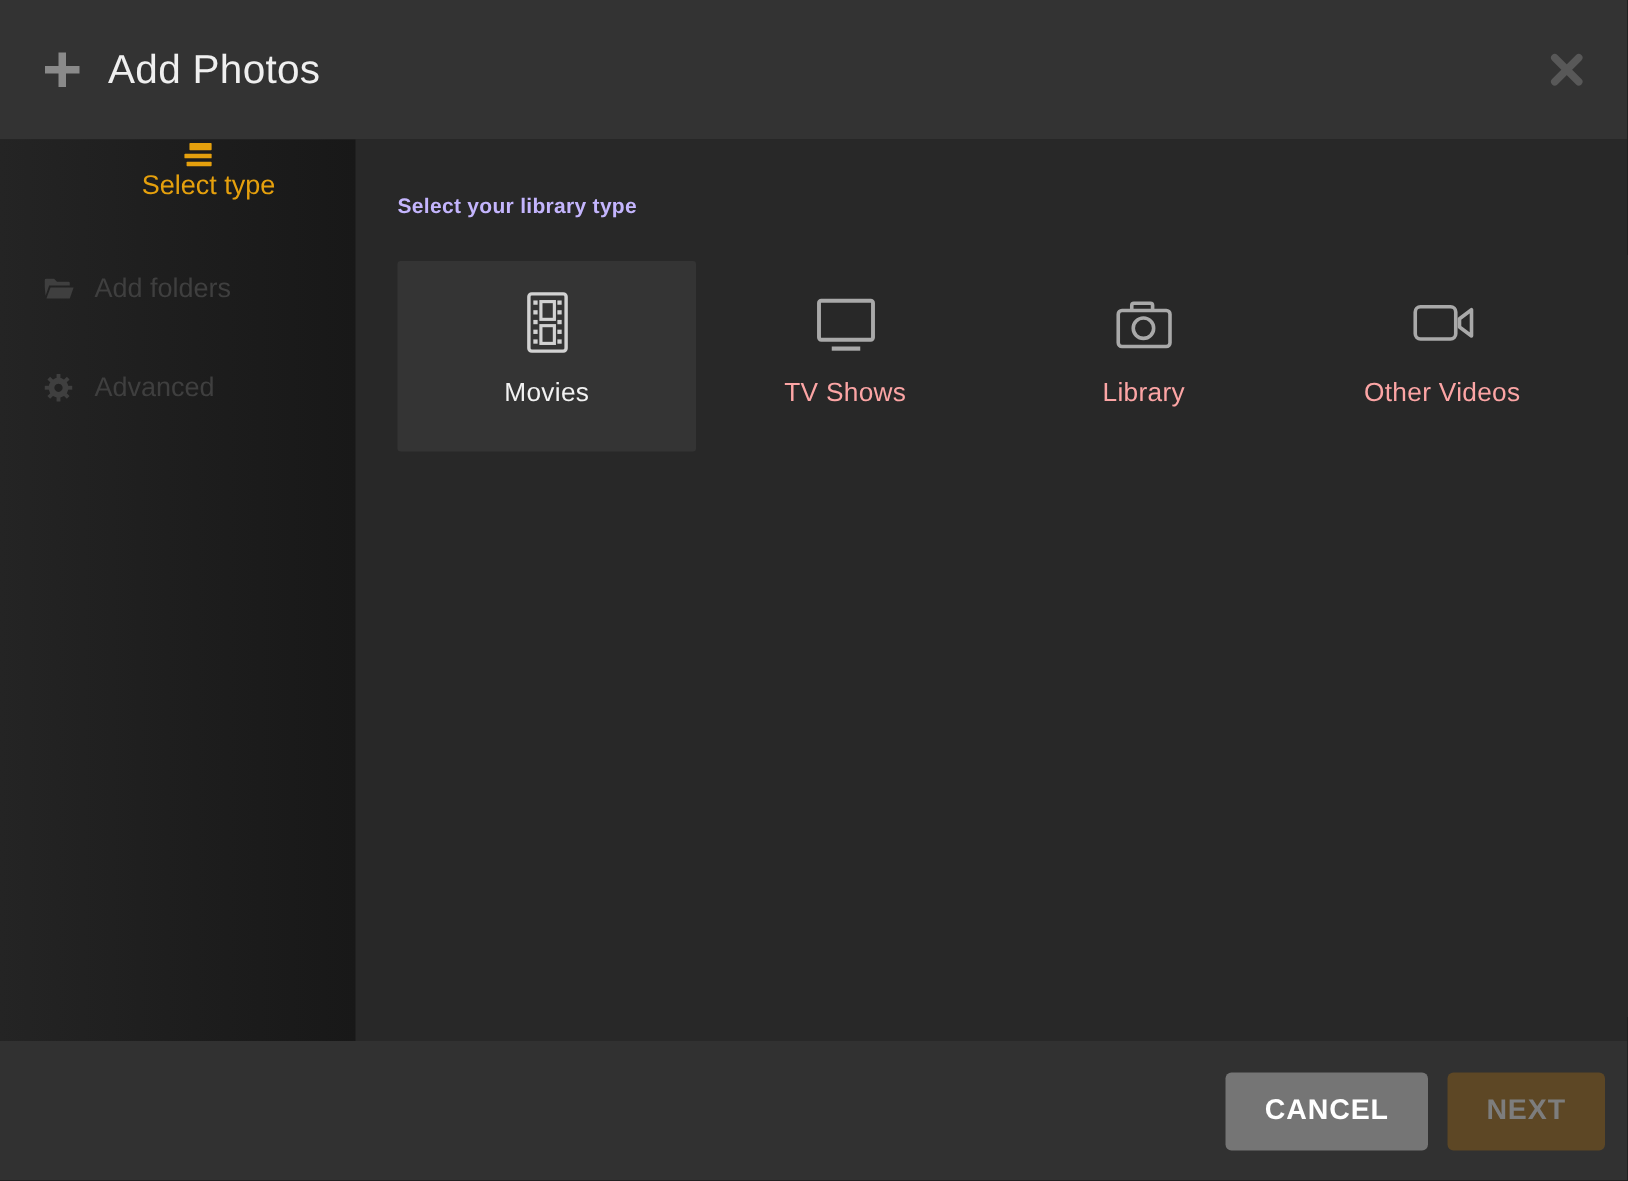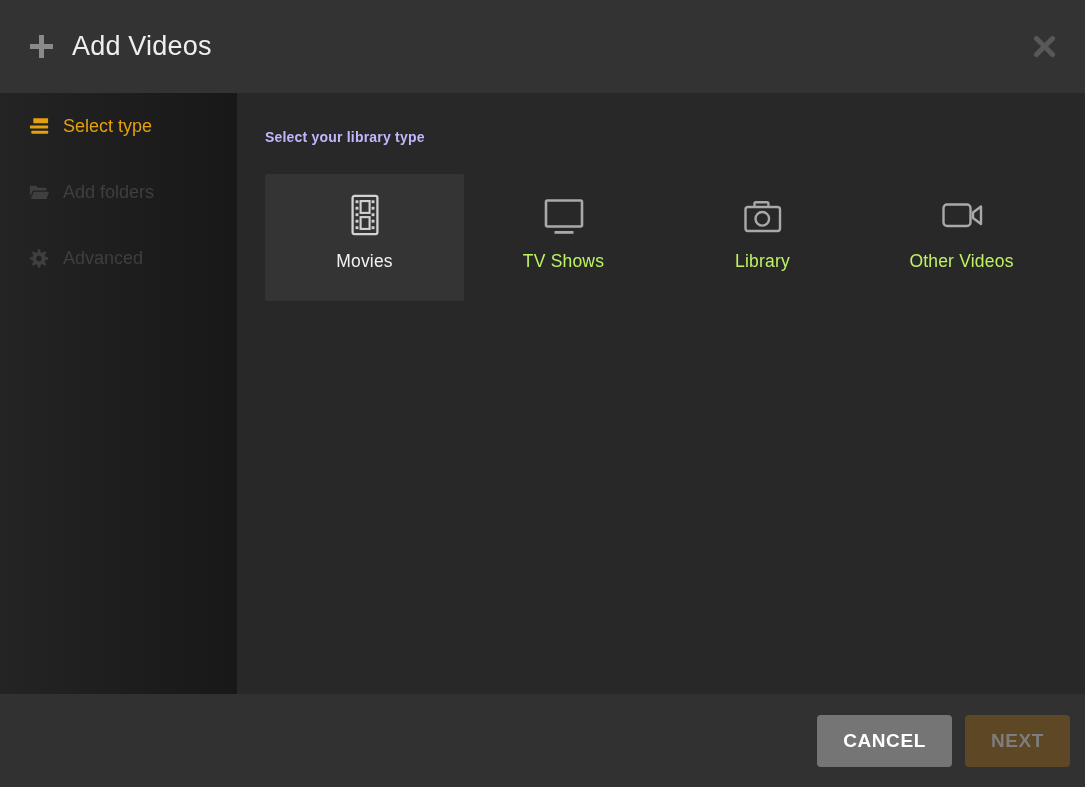--- a/index.html
+++ b/index.html
@@ -31,38 +31,38 @@
   
   .dlg-body{flex:1 1 auto;display:flex;min-height:0;}
   .sidebar{
     flex:0 0 237px;width:237px;
     background:linear-gradient(90deg,#242424 0%,#1d1d1d 55%,#181818 100%);
   }
   .side-item{height:66px;display:flex;align-items:center;padding-left:28px;cursor:default;}
   .side-item .side-icon{width:22px;display:flex;justify-content:center;}
   .side-item .side-label{margin-left:13px;font-size:18px;}
   .side-item.active .side-label{color:var(--accent);}
-  .side-item.active{cursor:pointer;}
+  .side-item.active{cursor:pointer;flex-direction:column;}
   .side-item.disabled .side-label{color:var(--disabled-text);}
 
   .main{
     flex:1 1 auto;background:var(--main-bg);
     padding:36px 24px 0 28px;
   }
   .main-heading{color:#c4b5fd;font-size:14px;font-weight:700;letter-spacing:.2px;}
   .type-grid{margin-top:29px;width:796px;display:flex;flex-wrap:wrap;}
   .tile{
     width:199px;height:127px;border-radius:2px;cursor:pointer;
     display:flex;flex-direction:column;align-items:center;
     padding-top:16px;
   }
   .tile.selected{background:var(--tile-selected-bg);}
   .tile .tile-icon{height:50px;display:flex;align-items:center;justify-content:center;color:#a9a9a9;}
   .tile.selected .tile-icon{color:#d2d2d2;}
-  .tile .tile-label{margin-top:11px;font-size:17.5px;color:#bef264;letter-spacing:.2px;}
+  .tile .tile-label{margin-top:11px;font-size:17.5px;color:#fca5a5;letter-spacing:.2px;}
   .tile.selected .tile-label{color:#f2f2f2;}
 
   
   .dlg-footer{
     height:93px;flex:0 0 93px;background:var(--footer-bg);
     display:flex;align-items:center;justify-content:flex-end;
     padding-right:15px;gap:13px;
   }
   .btn{
     height:52px;border:none;border-radius:4px;
@@ -78,21 +78,21 @@
 
 <div class="dialog">
 
   <div class="dlg-header">
     <span class="plus-icon">
       <svg width="27" height="27" viewBox="0 0 27 27">
         <rect x="11" y="2" width="5" height="23" fill="#8a8a8a"></rect>
         <rect x="2" y="11" width="23" height="5" fill="#8a8a8a"></rect>
       </svg>
     </span>
-    <span class="dlg-title">Add Videos</span>
+    <span class="dlg-title">Add Photos</span>
     <span class="close-btn">
       <svg width="23" height="23" viewBox="0 0 23 23">
         <line x1="3.5" y1="3.5" x2="19.5" y2="19.5" stroke="#585858" stroke-width="5" stroke-linecap="round"></line>
         <line x1="19.5" y1="3.5" x2="3.5" y2="19.5" stroke="#585858" stroke-width="5" stroke-linecap="round"></line>
       </svg>
     </span>
   </div>
 
   <div class="dlg-body">
 

